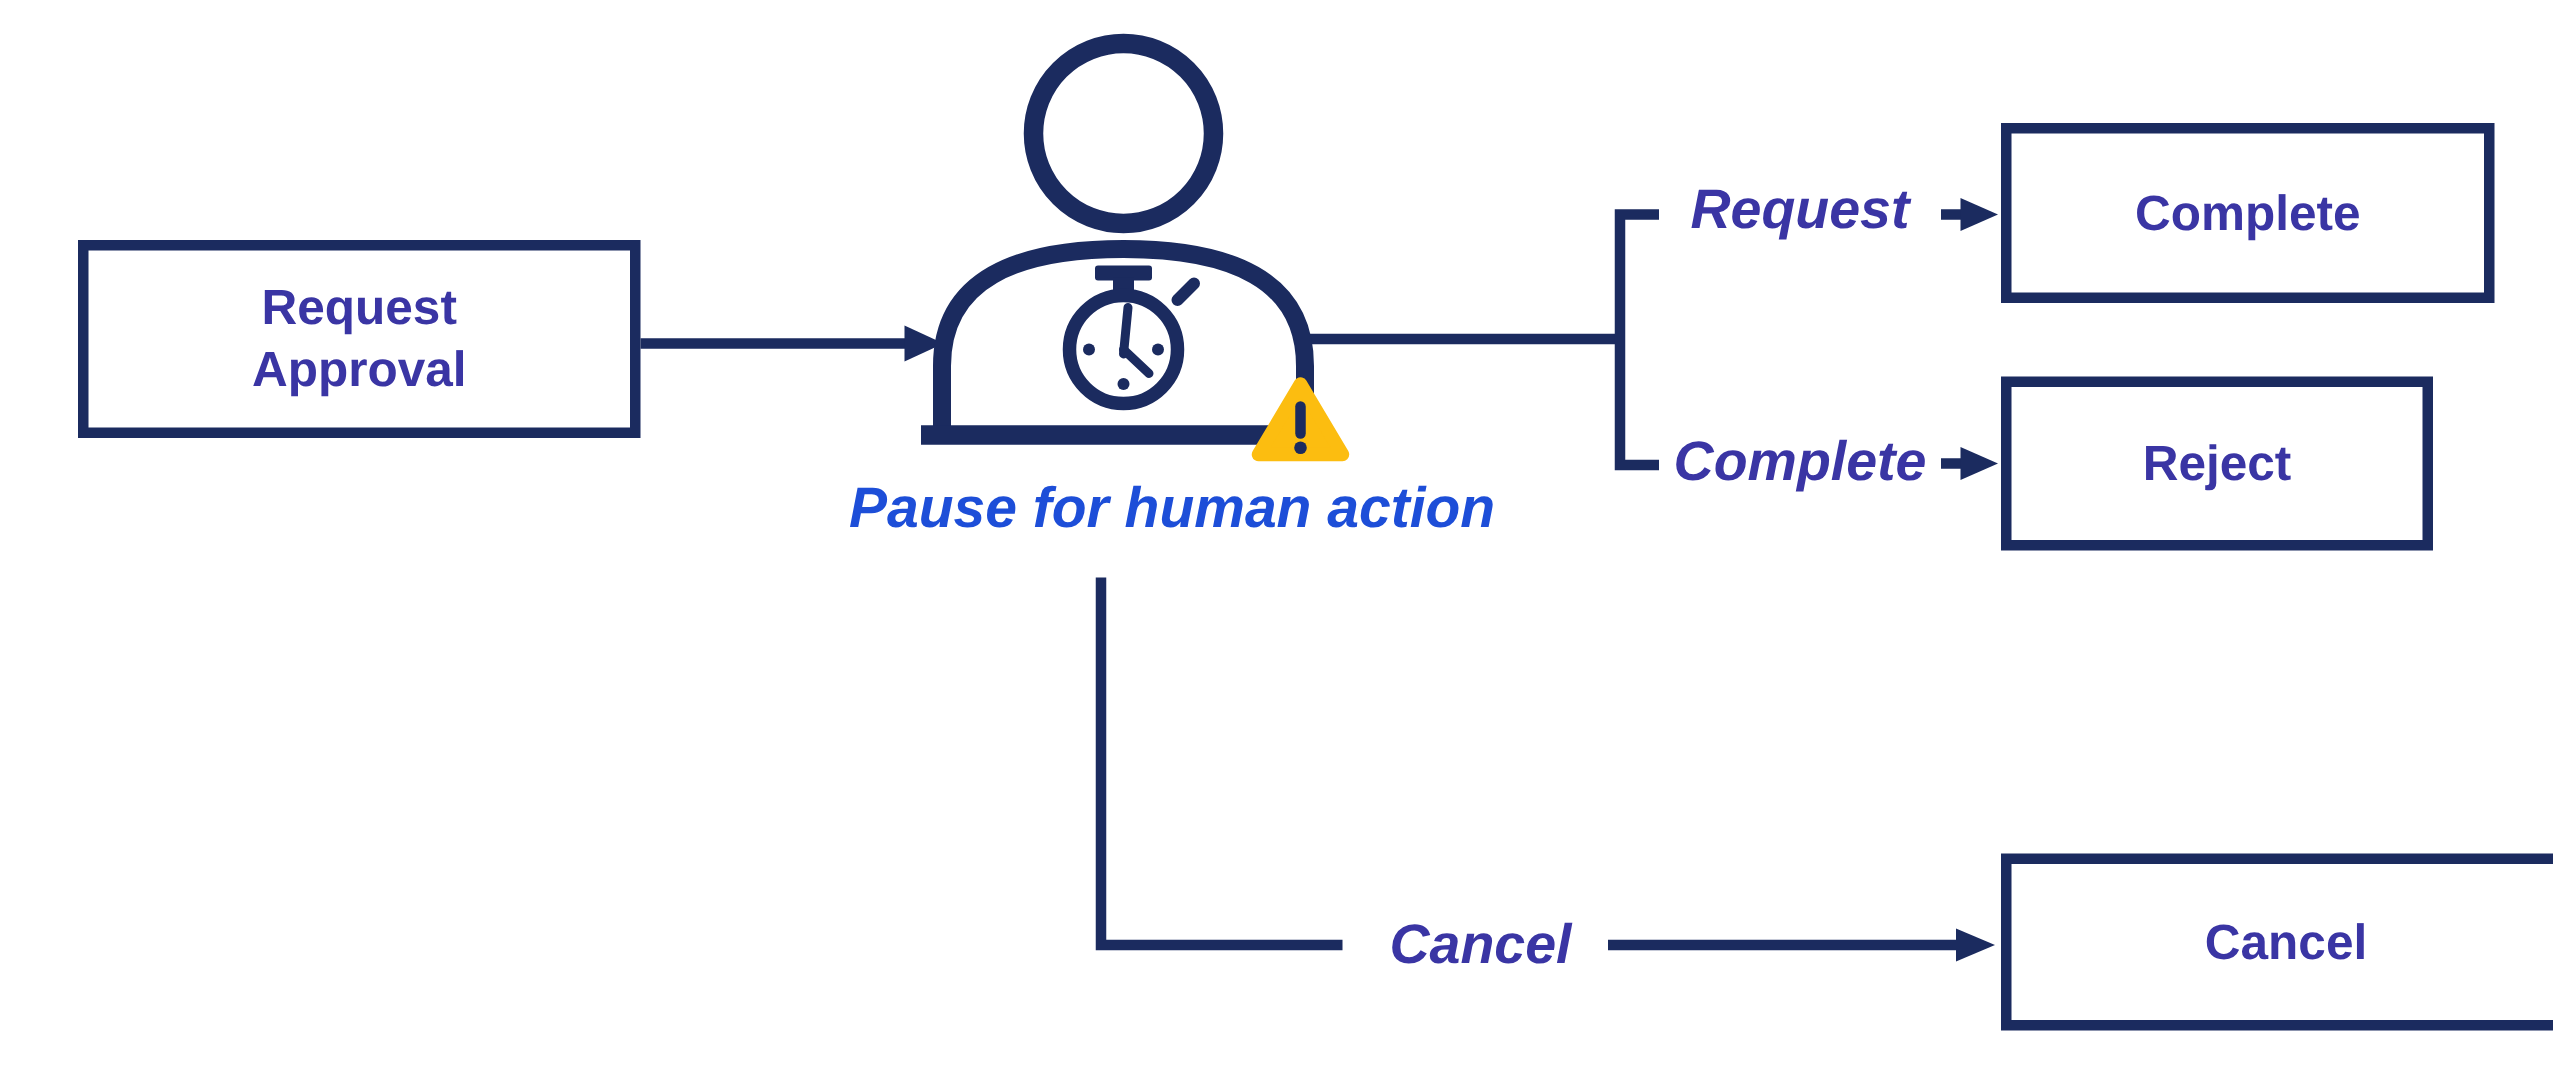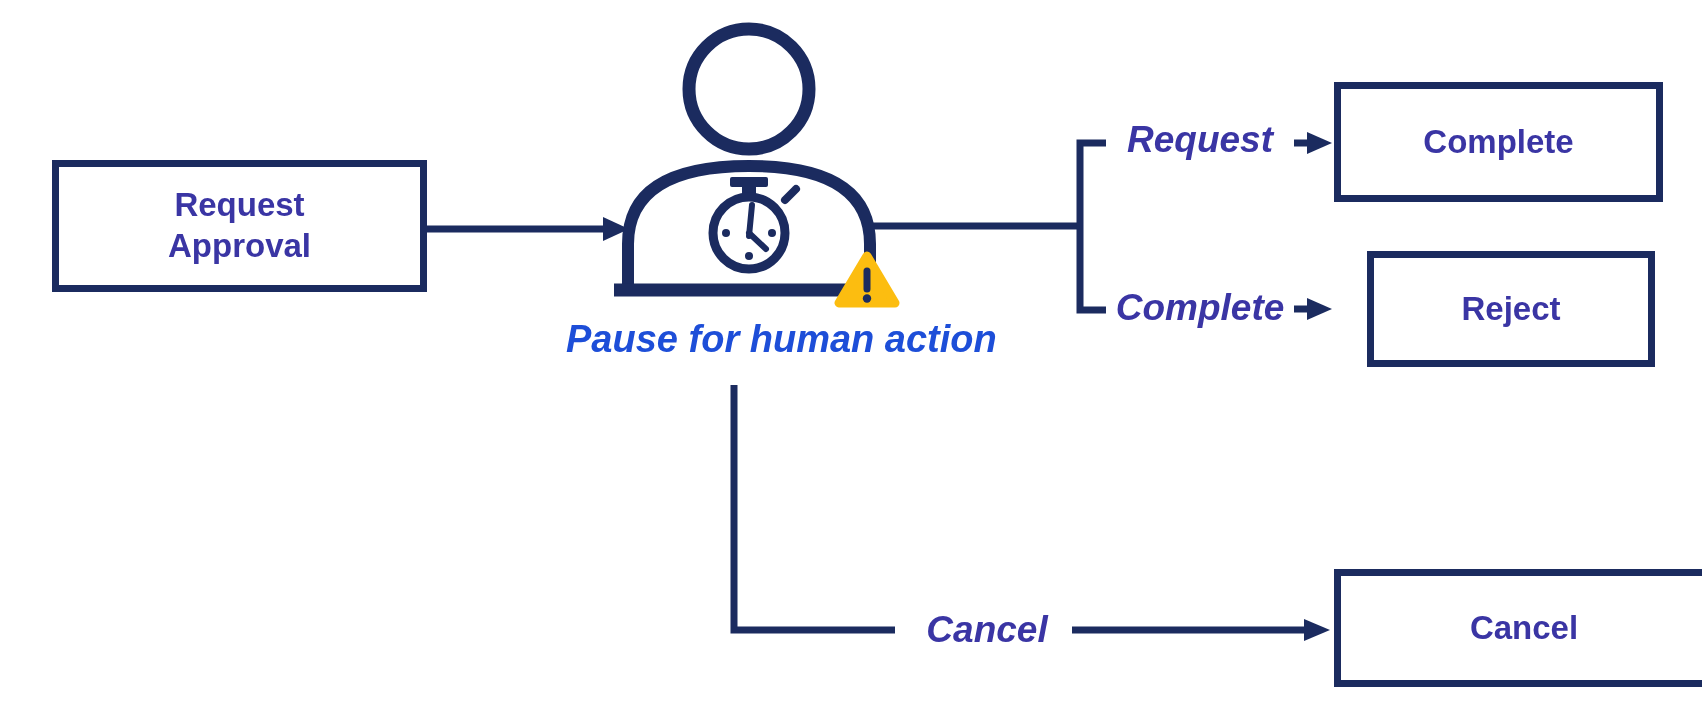--- a/index.html
+++ b/index.html
@@ -51,21 +51,21 @@
     position: absolute;
     color: #1d4ed8;
     font-size: 38px;
     font-weight: 700;
     font-style: italic;
     text-align: left;
     white-space: nowrap;
   }
   .node-request  { left: 52px;   top: 160px; width: 375px; height: 132px; }
   .node-complete { left: 1334px; top: 82px;  width: 329px; height: 120px; }
-  .node-reject   { left: 1334px; top: 251px; width: 288px; height: 116px; margin-left: 33px; }
+  .node-reject   { left: 1334px; top: 251px; width: 288px; height: 116px; }
   .node-cancel   { left: 1334px; top: 569px; width: 380px; height: 118px; }
   .label-approved { left: 1100px; top: 119px; width: 200px; }
   .label-rejected { left: 1100px; top: 287px; width: 200px; }
   .label-timeout  { left: 887px;  top: 609px; width: 200px; }
   .label-pause    { left: 566px;  top: 318px; width: 400px; }
 </style>
 </head>
 <body>
 
 <div class="canvas">

